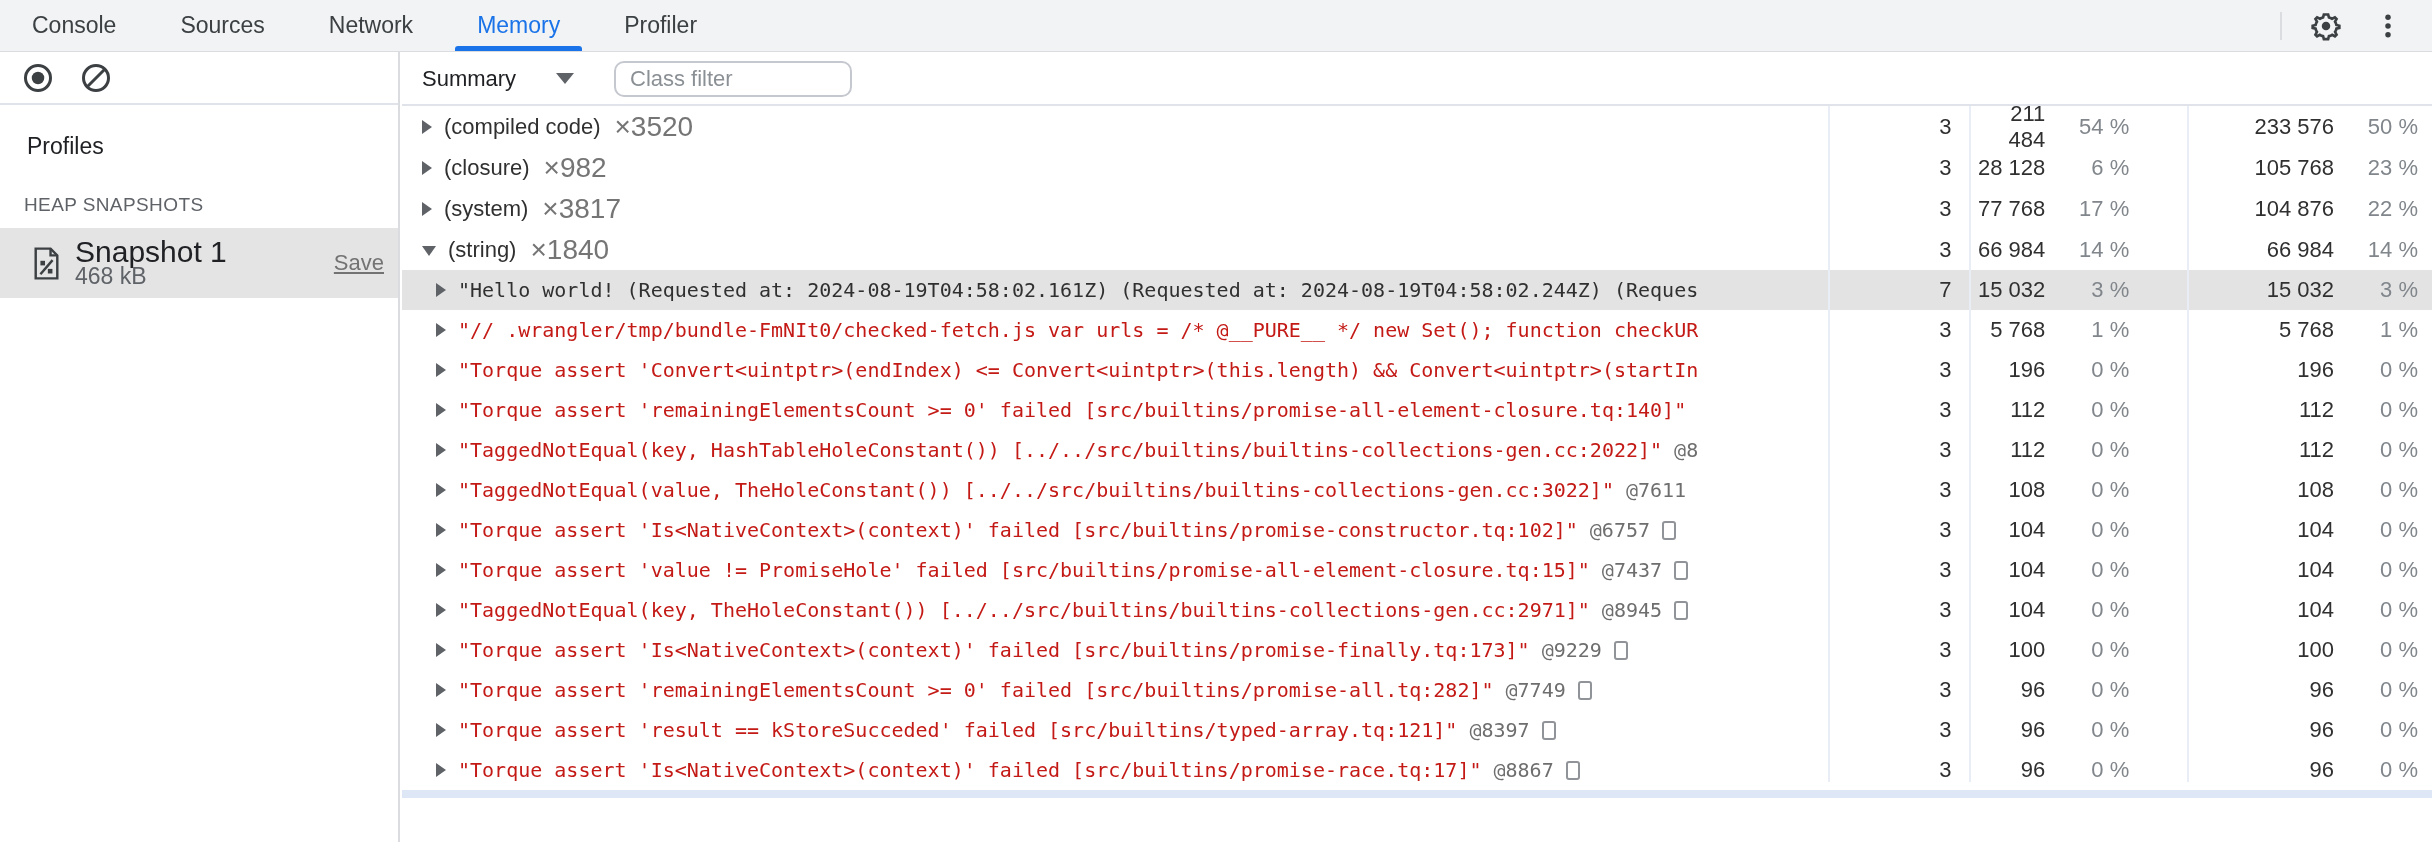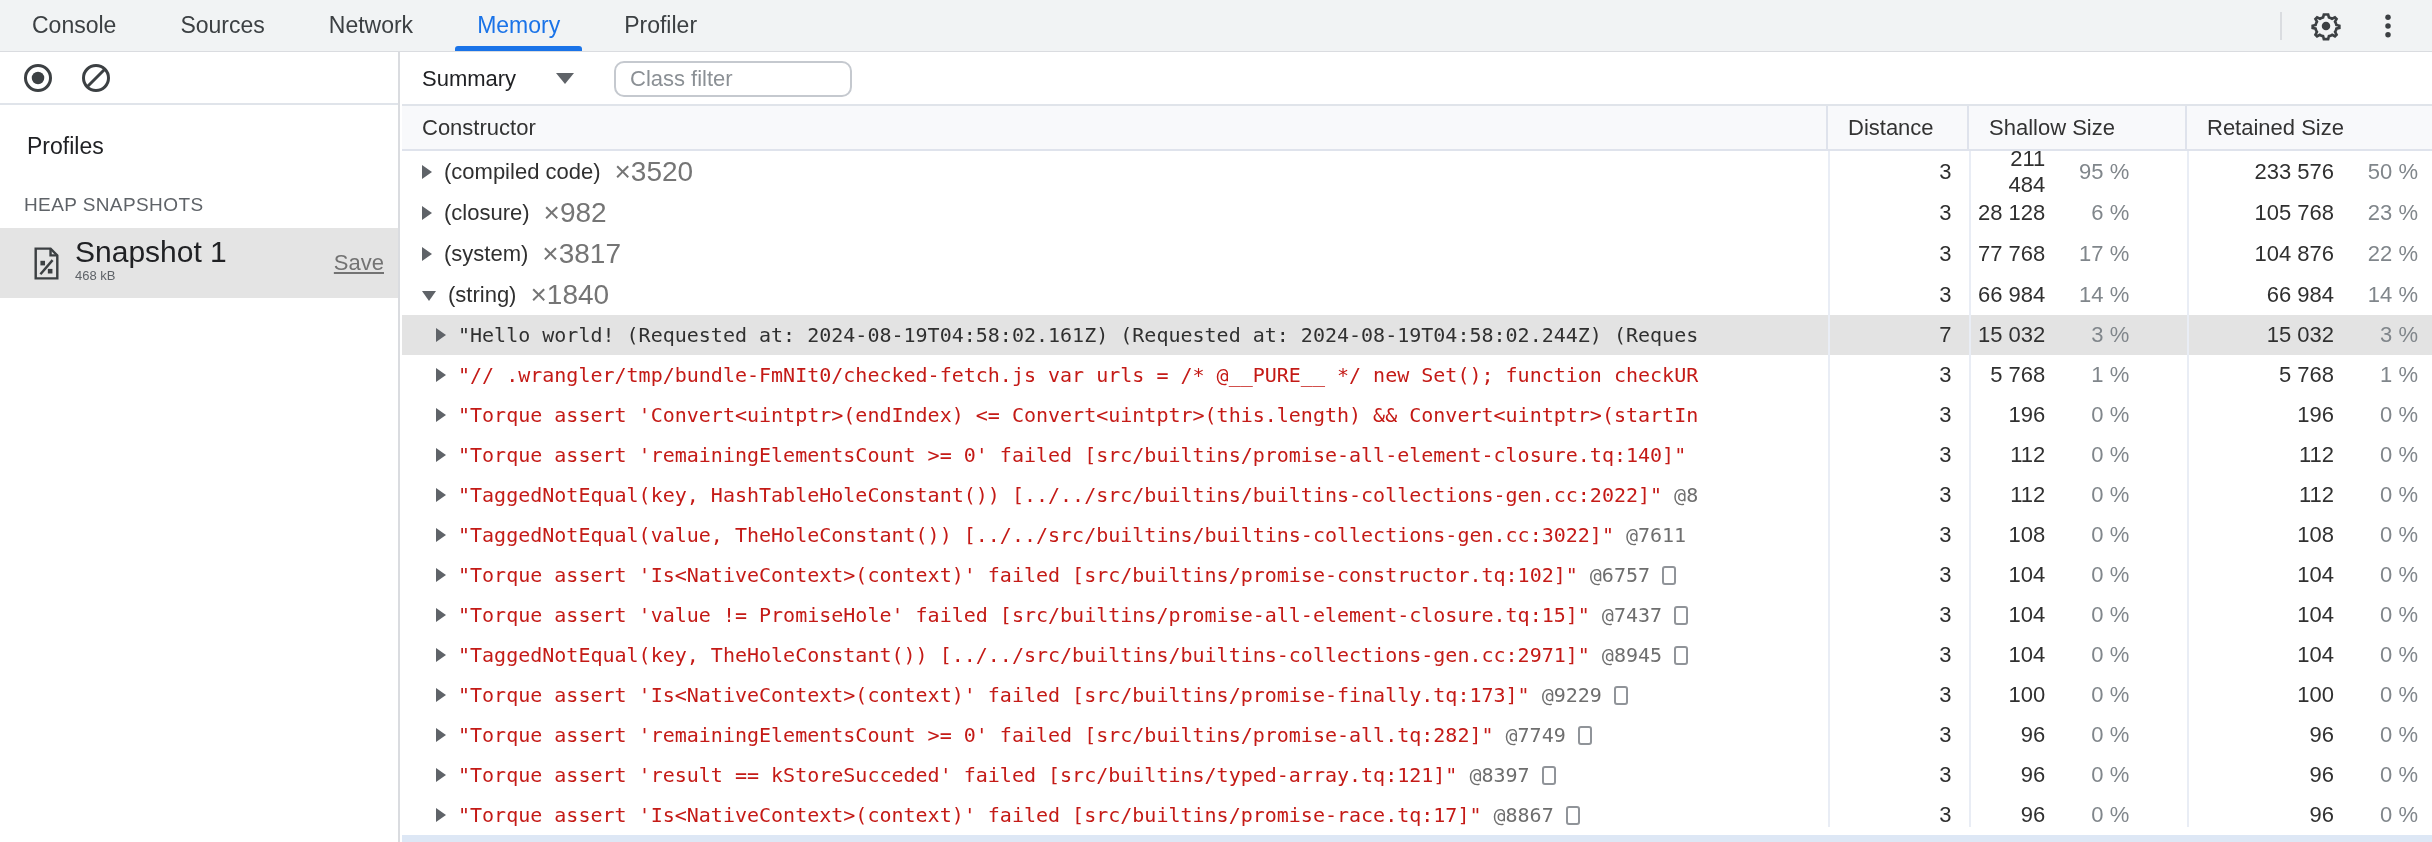--- a/index.html
+++ b/index.html
@@ -23,21 +23,21 @@
   
   .sidebar { position:absolute; left:0; top:52px; width:400px; height:790px;
              background:#fff; border-right:2px solid #dadce0; }
   .side-toolbar { height:53px; border-bottom:2px solid #e0e4ea; display:flex;
                   align-items:center; gap:22px; padding-left:20px; }
   .side-section-title { font-size:23px; color:#202124; padding:28px 0 0 27px; }
   .side-heading { font-size:19px; color:#5f6368; letter-spacing:.4px; padding:34px 0 12px 24px; }
   .snapshot-item { height:70px; background:#e4e4e4; display:flex; align-items:center; padding:0 14px 0 33px; }
   .snapshot-text { margin-left:15px; }
   .snapshot-title { font-size:30px; color:#202124; line-height:26px; }
-  .snapshot-size { font-size:13px; color:#5f6368; line-height:22px; }
+  .snapshot-size { font-size:23px; color:#5f6368; line-height:22px; }
   .save-link { margin-left:auto; font-size:22px; color:#737373; text-decoration:underline; cursor:pointer;text-align:center; }
 
   .main { position:absolute; left:402px; top:53px; width:2030px; height:790px; background:#fff; }
 
   
   .main-toolbar { height:53px; border-bottom:2px solid #e0e4ea; display:flex; align-items:center; }
   .dd { display:flex; align-items:center; font-size:22px; color:#202124; }
   .dd-summary { padding-left:20px; width:172px; justify-content:space-between; }
   .dd-objects { margin-left:30px; width:432px; justify-content:space-between; padding-right:6px; }
   .arrow-down { width:0; height:0; border-left:9px solid transparent; border-right:9px solid transparent;
@@ -159,43 +159,37 @@
 
   <div class="main">
     <div class="main-toolbar">
       <div class="dd dd-summary">
         <span>Summary</span>
         <span class="arrow-down"></span>
       </div>
       <input class="filter-input" placeholder="Class filter" style="">
     </div>
 
-    <div class="grid-header">
-      <div class="gh-cell col-ctor">Constructor</div>
-      <div class="gh-cell col-dist">Distance</div>
-      <div class="gh-cell col-shallow">Shallow Size</div>
-      <div class="gh-cell col-ret">Retained Size</div>
-    </div>
 
     <div class="grid-body" id="grid-body">
       <div class="colline" style="left:1426px"></div>
       <div class="colline" style="left:1567px"></div>
       <div class="colline" style="left:1785px"></div>
     <div class="row group">
           <div class="cell c-ctor">
             <span class="tri closed"></span>
             <span class="gname">(compiled code)</span>
             <span class="gcount">×3520</span>
           </div>
           <div class="cell c-dist">
             <span class="num">3</span>
           </div>
           <div class="cell c-shallow c-num">
             <span class="num">211 484</span>
-            <span class="pct">95 %</span>
+            <span class="pct">54 %</span>
           </div>
           <div class="cell c-ret c-num">
             <span class="num">233 576</span>
             <span class="pct">50 %</span>
           </div>
         </div>
         <div class="row group">
           <div class="cell c-ctor">
             <span class="tri closed"></span>
             <span class="gname">(closure)</span>

